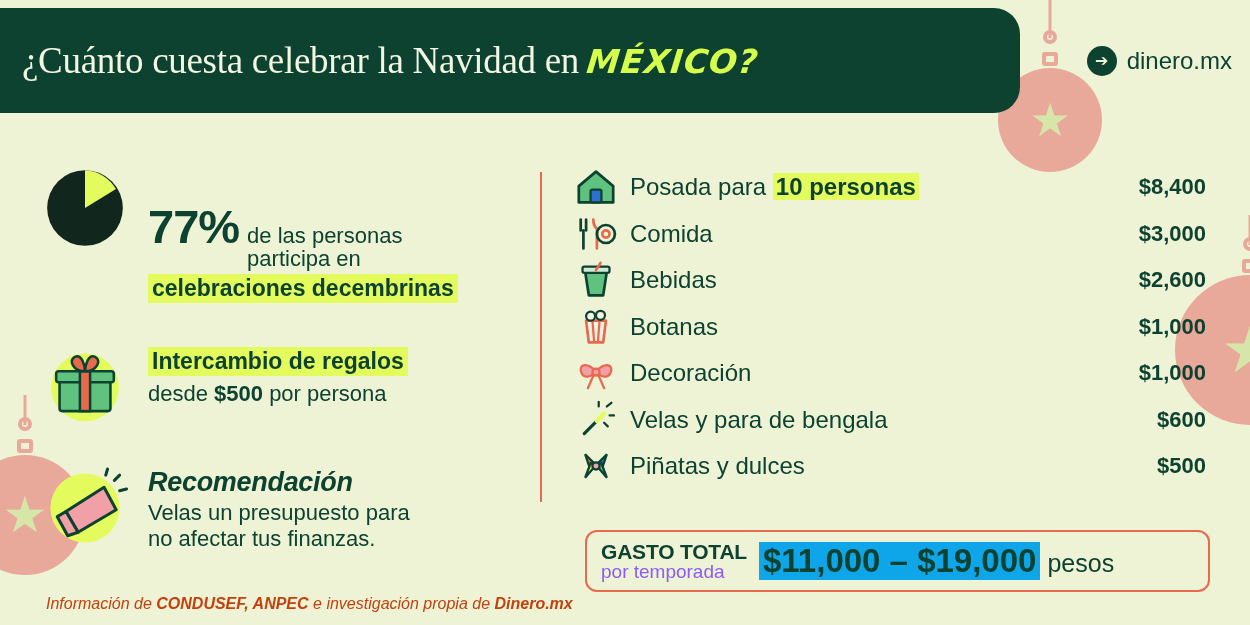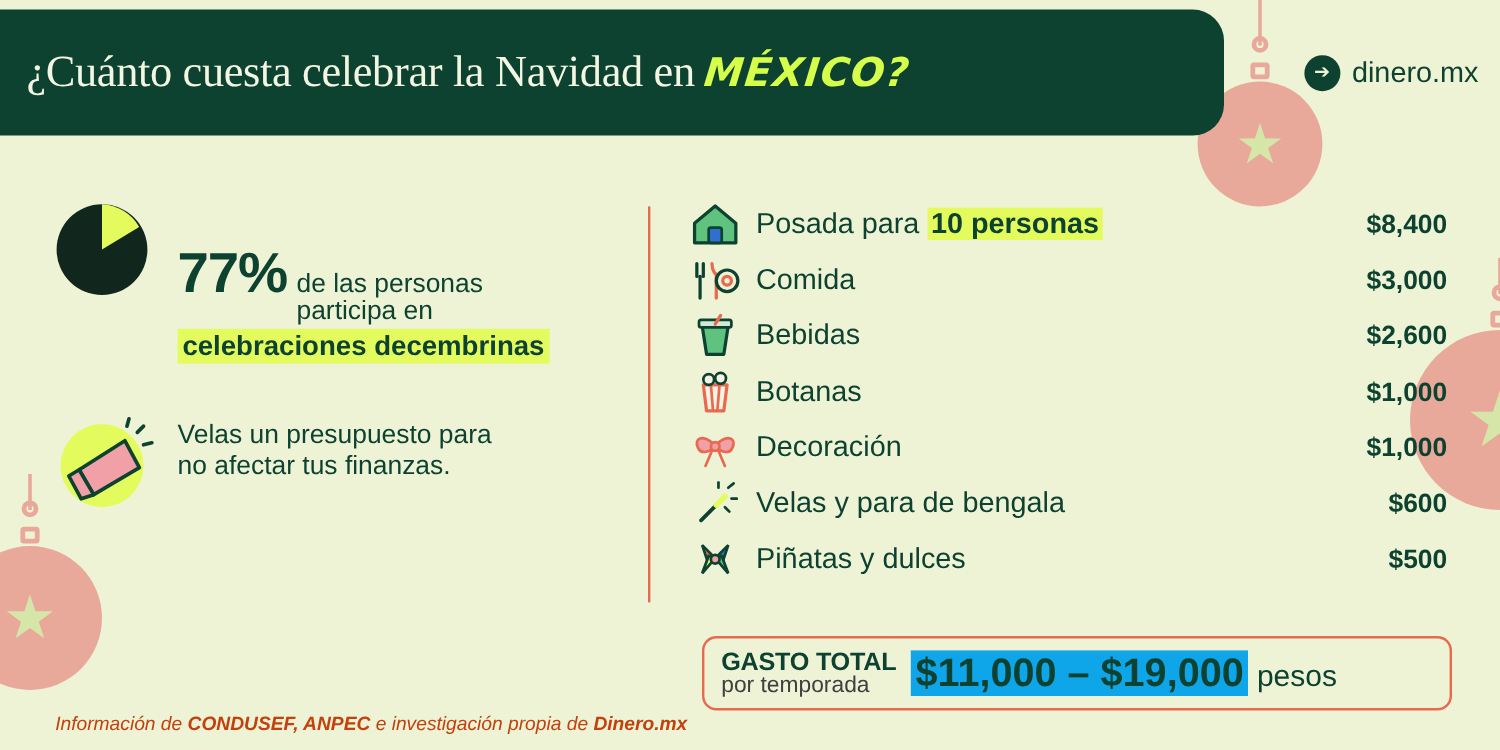--- a/index.html
+++ b/index.html
@@ -149,21 +149,21 @@
 
   
   .total-box {
     position: absolute; left: 585px; top: 530px;
     width: 625px; height: 62px;
     border: 2px solid #e86a4e; border-radius: 12px;
     display: flex; align-items: center; padding: 0 14px;
   }
   .total-lbl { line-height: 1.02; }
   .total-lbl .t1 { font-size: 21px; font-weight: bold; color: #0d4231; letter-spacing: -0.2px; }
-  .total-lbl .t2 { font-size: 19px; color: #404040; }
+  .total-lbl .t2 { font-size: 19px; color: #8b5cf6; }
   .total-val {
     margin-left: 12px; display: flex; align-items: baseline; gap: 7px;
   }
   .total-val .amount {
     font-size: 33px; font-weight: bold; color: #0d4231;
     background: #0ea5e9; padding: 0 4px;
   }
   .total-val .pesos { font-size: 25px; color: #0d4231; }
 
   
@@ -230,33 +230,50 @@
           <span class="pct">77%</span>
           <span class="pct-sub">
             <span>de las personas</span><br>
             <span>participa en</span>
           </span>
         </div>
         <span class="big-hl">celebraciones decembrinas</span>
       </div>
     </div>
 
+    <div class="lblock">
+      <div class="lb-icon">
+        <svg width="86" height="78" viewBox="0 0 100 92">
+          <circle cx="50" cy="50" r="40" fill="#e4fb5e"></circle>
+          <rect x="20" y="40" width="60" height="38" rx="3" fill="#5fc27e" stroke="#0d4231" stroke-width="3"></rect>
+          <rect x="16" y="31" width="68" height="13" rx="3" fill="#5fc27e" stroke="#0d4231" stroke-width="3"></rect>
+          <rect x="44" y="31" width="12" height="47" fill="#e86a4e" stroke="#0d4231" stroke-width="3"></rect>
+          <path d="M50 31 C36 31 30 18 38 14 C46 10 50 24 50 31" fill="#e86a4e" stroke="#0d4231" stroke-width="3"></path>
+          <path d="M50 31 C64 31 70 18 62 14 C54 10 50 24 50 31" fill="#e86a4e" stroke="#0d4231" stroke-width="3"></path>
+        </svg>
+      </div>
+      <div class="lb-text">
+        <div><span class="gift-t1">Intercambio de regalos</span></div>
+        <div class="gift-t2"><span>desde </span><b>$500</b><span> por persona</span></div>
+      </div>
+    </div>
 
     <div class="lblock">
       <div class="lb-icon">
         <svg width="96" height="86" viewBox="0 0 104 92">
           <circle cx="52" cy="46" r="40" fill="#e4fb5e"></circle>
           <path d="M74 22 L30 50 L44 74 L88 48 Z" fill="#f2a0a8" stroke="#0d4231" stroke-width="3.5" stroke-linejoin="round"></path>
           <path d="M30 50 L20 56 L32 78 L44 74 Z" fill="#f2a0a8" stroke="#0d4231" stroke-width="3.5" stroke-linejoin="round"></path>
           <line x1="86" y1="14" x2="92" y2="8" stroke="#0d4231" stroke-width="3.5" stroke-linecap="round"></line>
           <line x1="92" y1="26" x2="100" y2="24" stroke="#0d4231" stroke-width="3.5" stroke-linecap="round"></line>
           <line x1="76" y1="8" x2="78" y2="1" stroke="#0d4231" stroke-width="3.5" stroke-linecap="round"></line>
         </svg>
       </div>
       <div class="lb-text">
+        <div class="rec-title">Recomendación</div>
         <div class="rec-body">
           <span>Velas un presupuesto para</span><br>
           <span>no afectar tus finanzas.</span>
         </div>
       </div>
     </div>
   </div>
 
   <div class="divider"></div>
 

